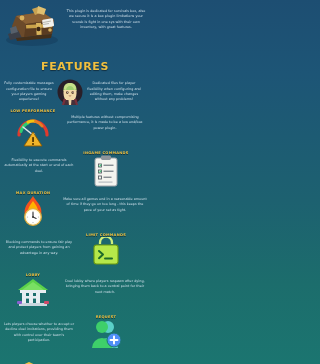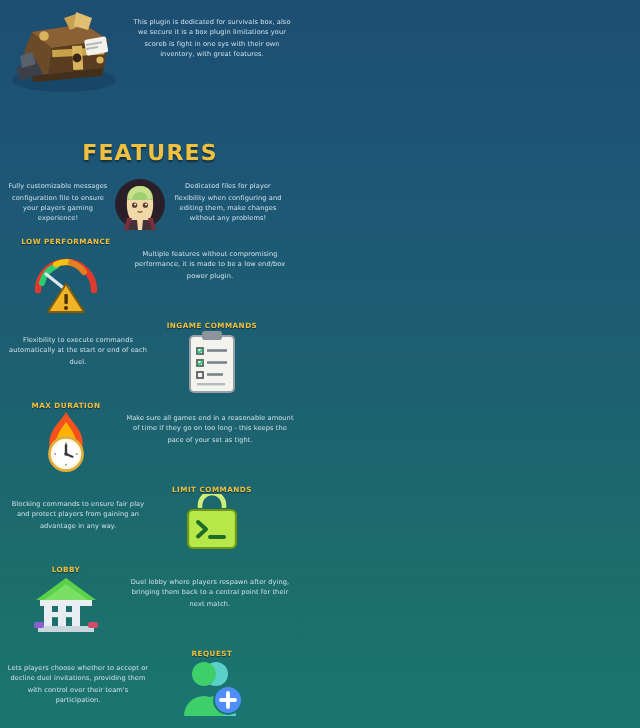--- a/index.html
+++ b/index.html
@@ -20,21 +20,21 @@
   .hero-text {
     position:absolute; left:64px; top:9px; width:84px;
     font-size:3.3px; line-height:1.65; text-align:center;
     color:#cfe0ea; letter-spacing:.05px;
   }
 
   
   .features-title {
     text-align:center; font-size:11px; font-weight:bold;
     color:#f0c040; letter-spacing:.6px;
-    margin-top:18px; margin-bottom:4px;
+    margin-top:8px; margin-bottom:4px;
     text-shadow:0 1px 1px rgba(0,0,0,.45);
   }
 
   
   .row { position:relative; width:150px; }
   .col-text {
     font-size:3.3px; line-height:1.65; text-align:center;
     color:#cfe0ea; letter-spacing:.05px;
   }
   .lbl {

